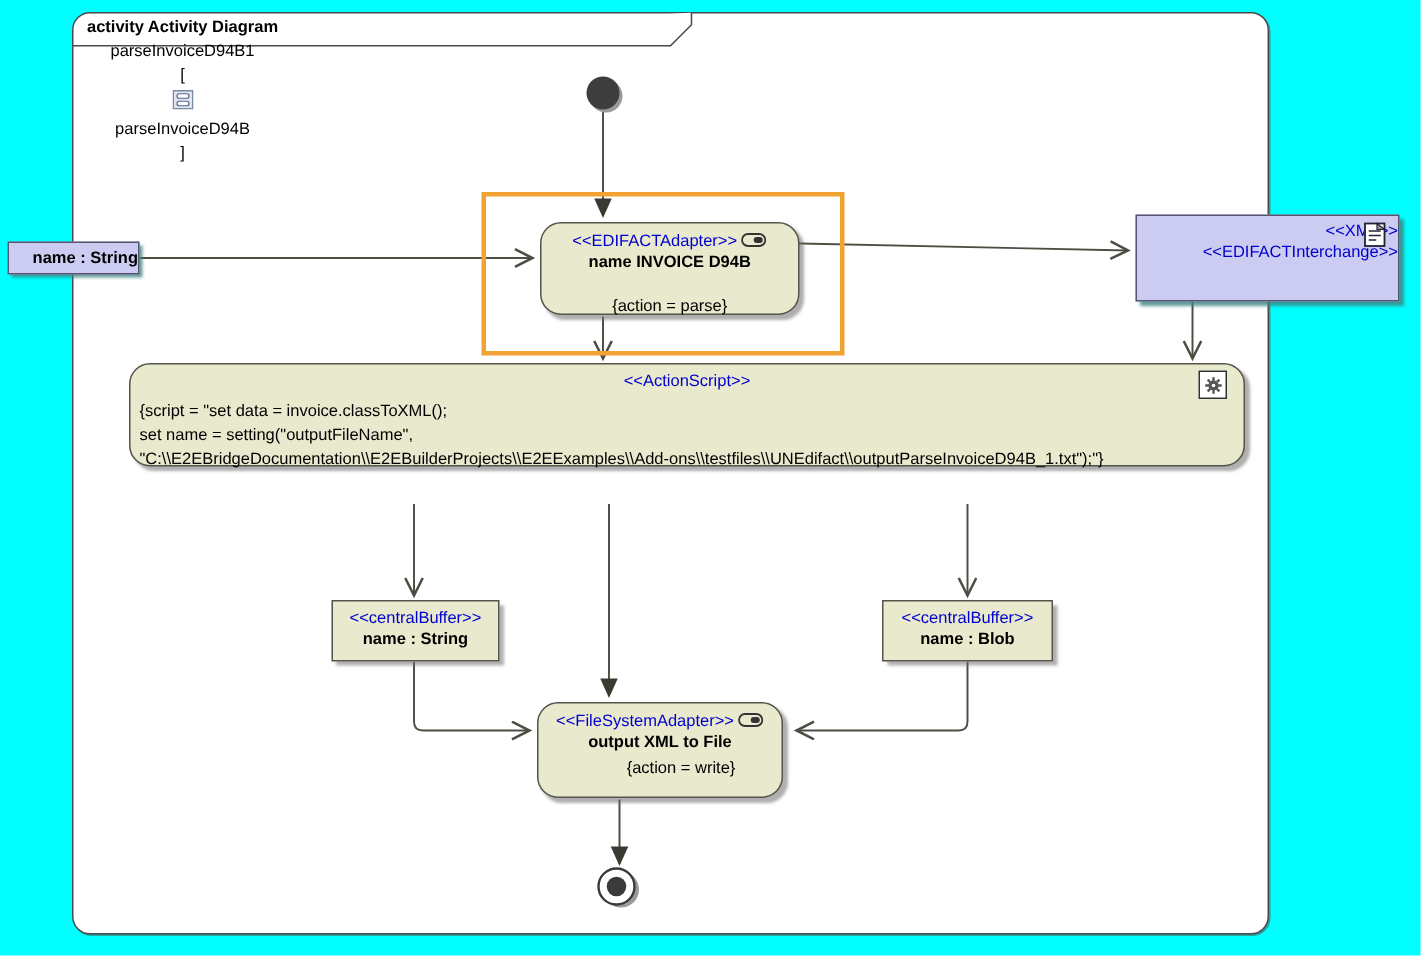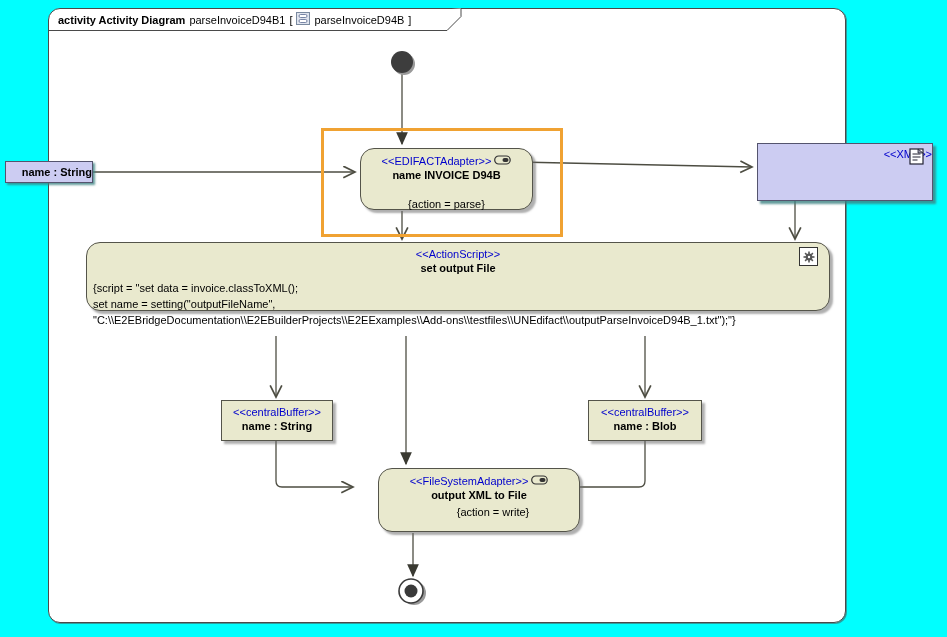--- a/index.html
+++ b/index.html
@@ -2,21 +2,21 @@
 <html><head>
 <meta charset="utf-8">
 <style>
   html,body{margin:0;padding:0;}
   body{font-family:"Liberation Sans", sans-serif;}
   #stage{position:relative;width:947px;height:637px;background:#00ffff;overflow:hidden;}
 
   .frame{position:absolute;left:48px;top:8px;width:796px;height:613px;background:#ffffff;
          border:1px solid #4a4a4a;border-radius:12px;z-index:0;box-shadow:1px 1px 0 #2aa0a0;}
   .frame-tab-text{position:absolute;left:58px;top:12px;z-index:2;font-size:11px;color:#000;
-         white-space:nowrap;display:flex;align-items:center;gap:4px;}
+         white-space:nowrap;display:flex;align-items:center;gap:4px;flex-direction:column;}
   .frame-tab-text .kw{font-weight:bold;}
 
   svg.overlay{position:absolute;left:0;top:0;z-index:1;pointer-events:none;}
 
   .node{position:absolute;z-index:2;background:#e9e9ce;border:1.4px solid #54544a;
         box-shadow:3px 3px 2px rgba(110,110,110,0.55);font-size:11px;color:#000;text-align:center;
         box-sizing:border-box;}
   .rounded{border-radius:14px;}
   .stereo{color:#0000cc;line-height:14px;}
   .nm{font-weight:bold;line-height:14px;}
@@ -100,38 +100,38 @@
             <rect x="8.5" y="3" width="6" height="4" rx="2" fill="#333"></rect>
           </svg>
       </span>
     </div>
     <div class="nm">name INVOICE D94B</div>
     <div class="tag" style="margin-top:15px;">{action = parse}</div>
   </div>
 
   <div class="node object-node" style="left:757px;top:143px;width:176px;height:58px;padding-top:3px;box-shadow:3px 3px 2px rgba(60,130,130,0.8);">
     <div class="stereo">&lt;&lt;XML&gt;&gt;</div>
+    <div class="stereo">&lt;&lt;EDIFACTInterchange&gt;&gt;</div>
     <span class="doc-box">
       <svg width="16" height="18">
           <rect x="1" y="1" width="13" height="15" fill="#fff" stroke="#223" stroke-width="1.2"></rect>
           <path d="M9,1 L14,5 L9,5 z" fill="#99a" stroke="#223" stroke-width="0.8"></path>
           <line x1="3.5" y1="6" x2="11.5" y2="6" stroke="#223"></line>
           <line x1="3.5" y1="9" x2="11.5" y2="9" stroke="#223"></line>
           <line x1="3.5" y1="12" x2="8.5" y2="12" stroke="#223"></line>
         </svg>
     </span>
   </div>
 
   <div class="node object-node" style="left:5px;top:161px;width:88px;height:22px;line-height:20px;box-shadow:2px 2px 2px rgba(60,130,130,0.8);">
     <span class="nm">name : String</span>
   </div>
 
   <div class="node rounded" style="left:86px;top:242px;width:744px;height:69px;padding-top:4px;">
     <div class="stereo">&lt;&lt;ActionScript&gt;&gt;</div>
-    <div class="nm">set output File</div>
     <div class="script-text" style="margin-top:5px;">
       <div>{script = "set data = invoice.classToXML();</div>
       <div>set name = setting("outputFileName",</div>
       <div>"C:\\E2EBridgeDocumentation\\E2EBuilderProjects\\E2EExamples\\Add-ons\\testfiles\\UNEdifact\\outputParseInvoiceD94B_1.txt");"}</div>
     </div>
     <span class="gear-box">
       <svg width="12" height="12">
           <circle cx="6" cy="6" r="3.4" fill="#555"></circle>
           <g stroke="#555" stroke-width="1.6">
             <line x1="6" y1="0.5" x2="6" y2="3"></line>
@@ -151,21 +151,21 @@
   <div class="node" style="left:221px;top:400px;width:112px;height:41px;padding-top:4px;">
     <div class="stereo">&lt;&lt;centralBuffer&gt;&gt;</div>
     <div class="nm">name : String</div>
   </div>
 
   <div class="node" style="left:588px;top:400px;width:114px;height:41px;padding-top:4px;">
     <div class="stereo">&lt;&lt;centralBuffer&gt;&gt;</div>
     <div class="nm">name : Blob</div>
   </div>
 
-  <div class="node rounded" style="left:358px;top:468px;width:202px;height:64px;padding-top:5px;margin-left:20px;">
+  <div class="node rounded" style="left:358px;top:468px;width:164px;height:64px;padding-top:5px;">
     <div class="stereo-row">
       <span class="stereo">&lt;&lt;FileSystemAdapter&gt;&gt;</span>
       <span>
         <svg width="17" height="10">
             <rect x="0.7" y="1" width="15.5" height="8" rx="4" fill="none" stroke="#333" stroke-width="1.2"></rect>
             <rect x="8.5" y="3" width="6" height="4" rx="2" fill="#333"></rect>
           </svg>
       </span>
     </div>
     <div class="nm">output XML to File</div>

